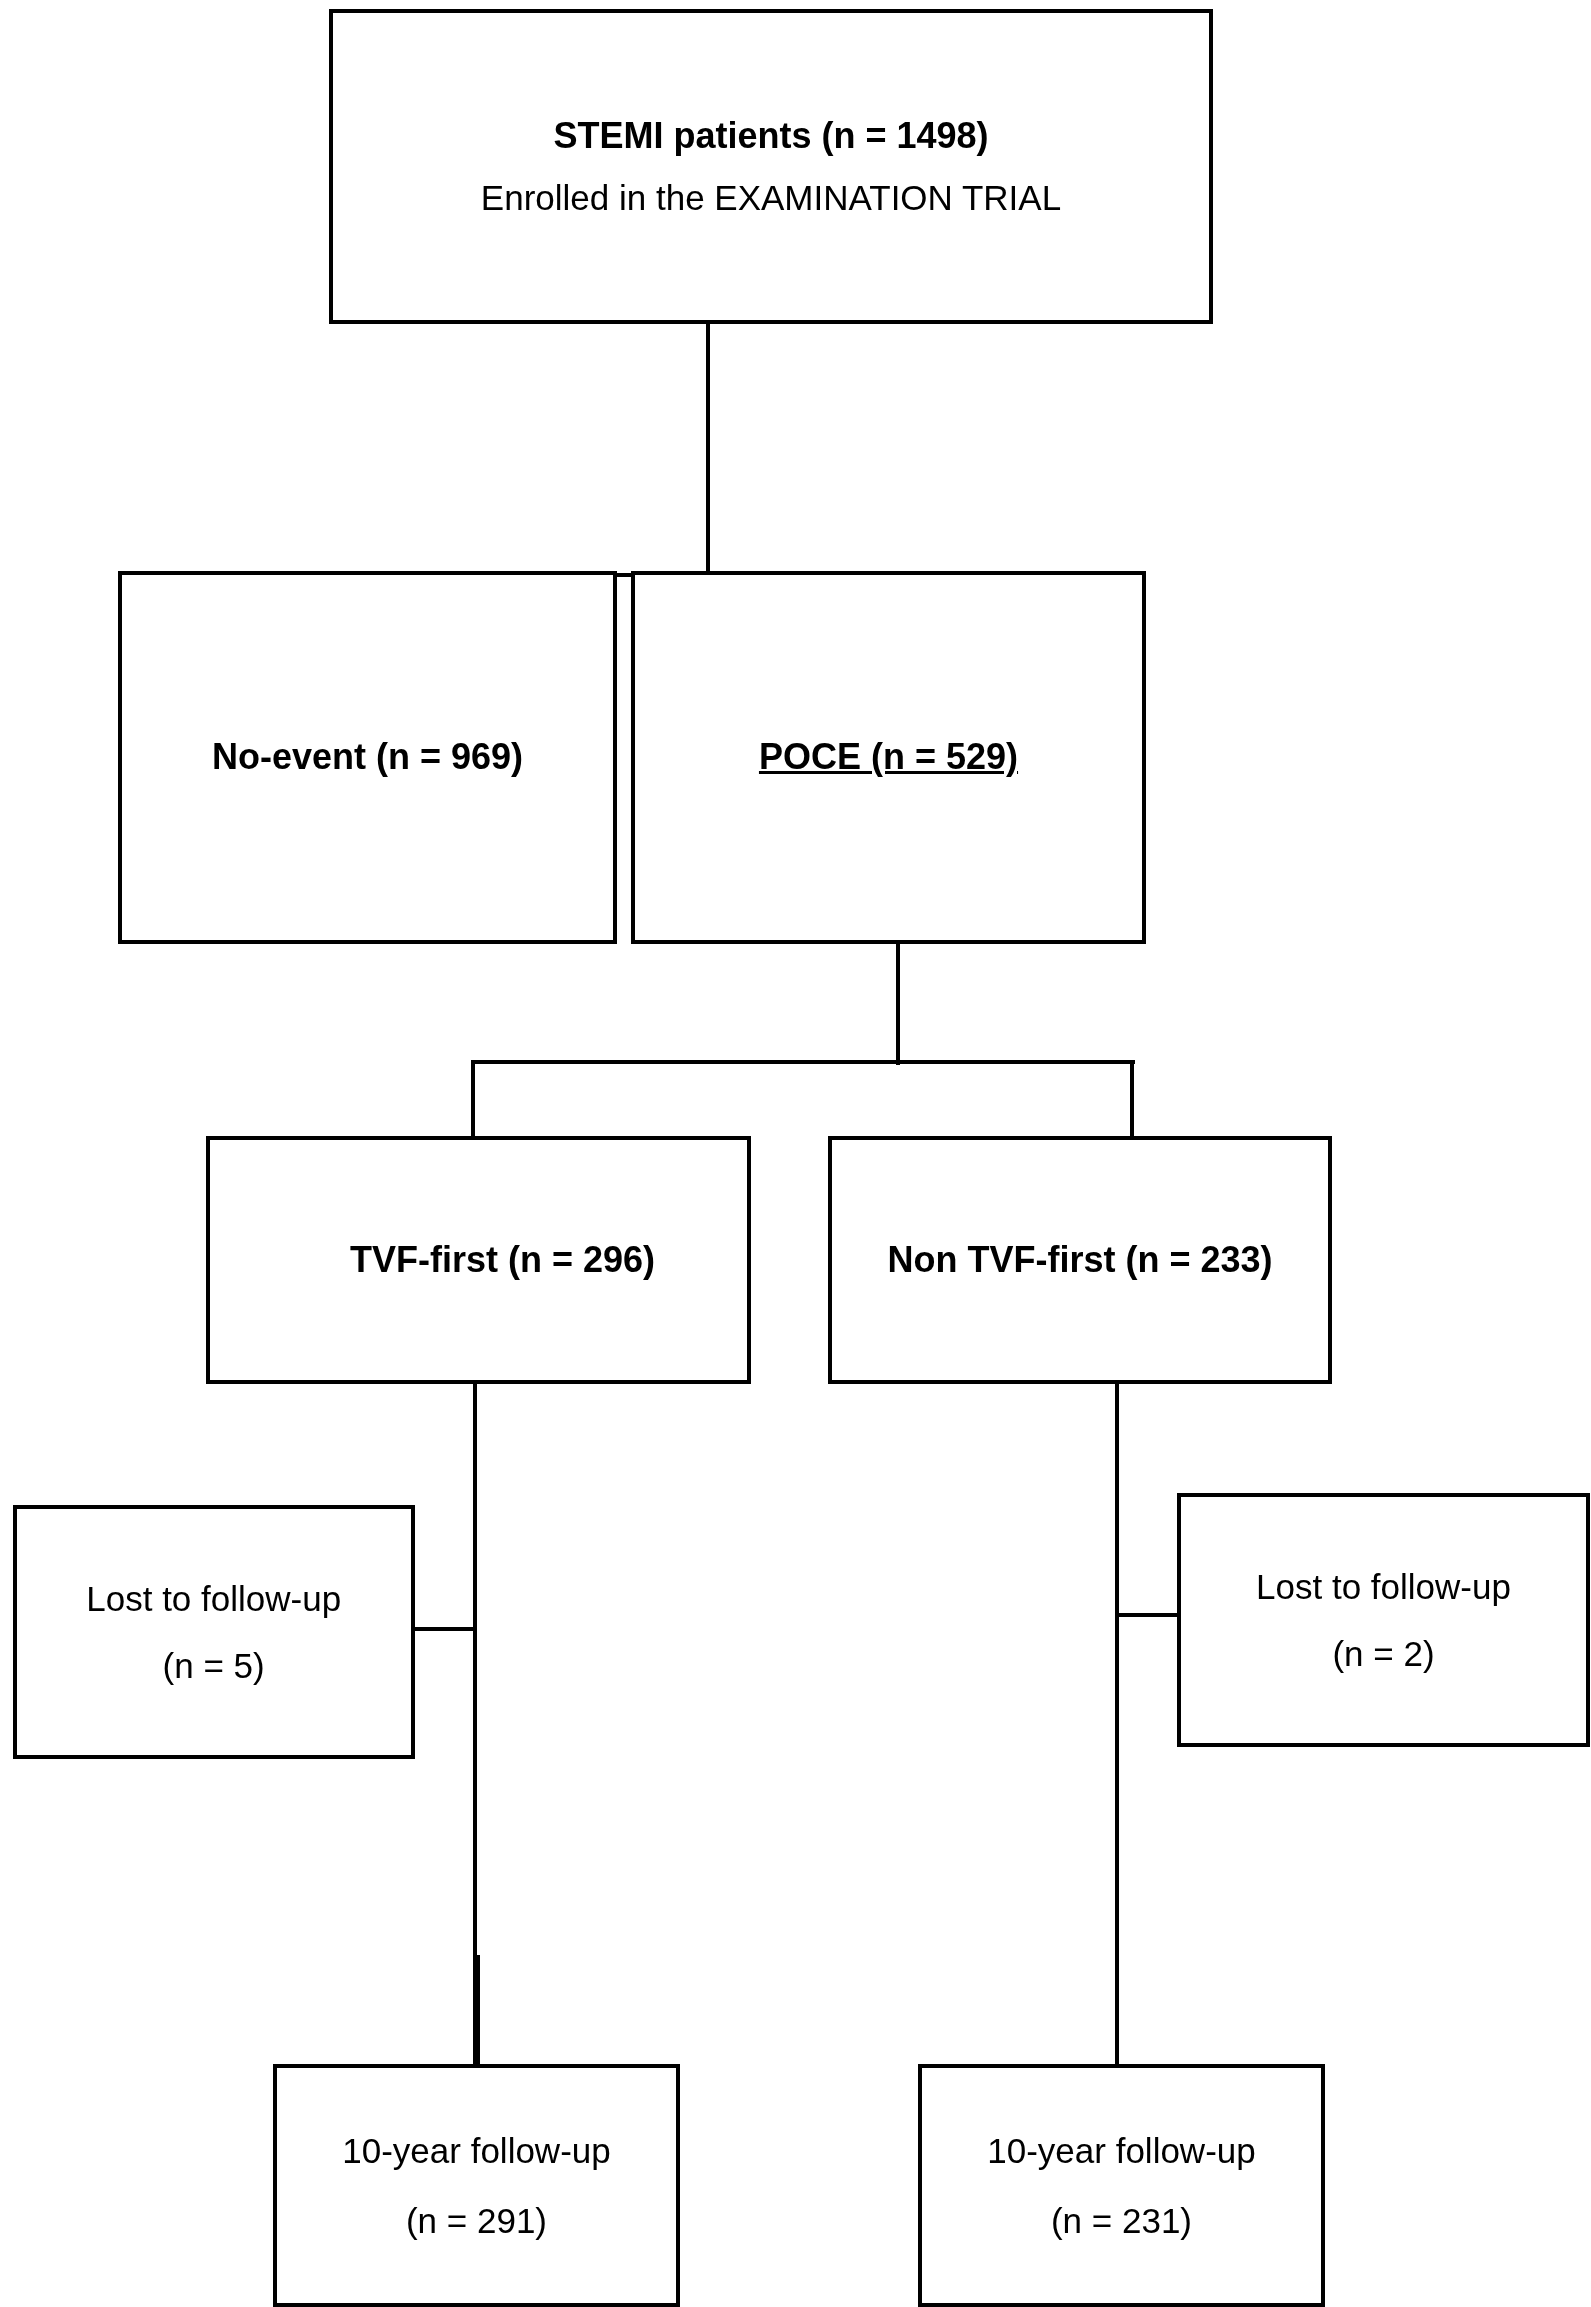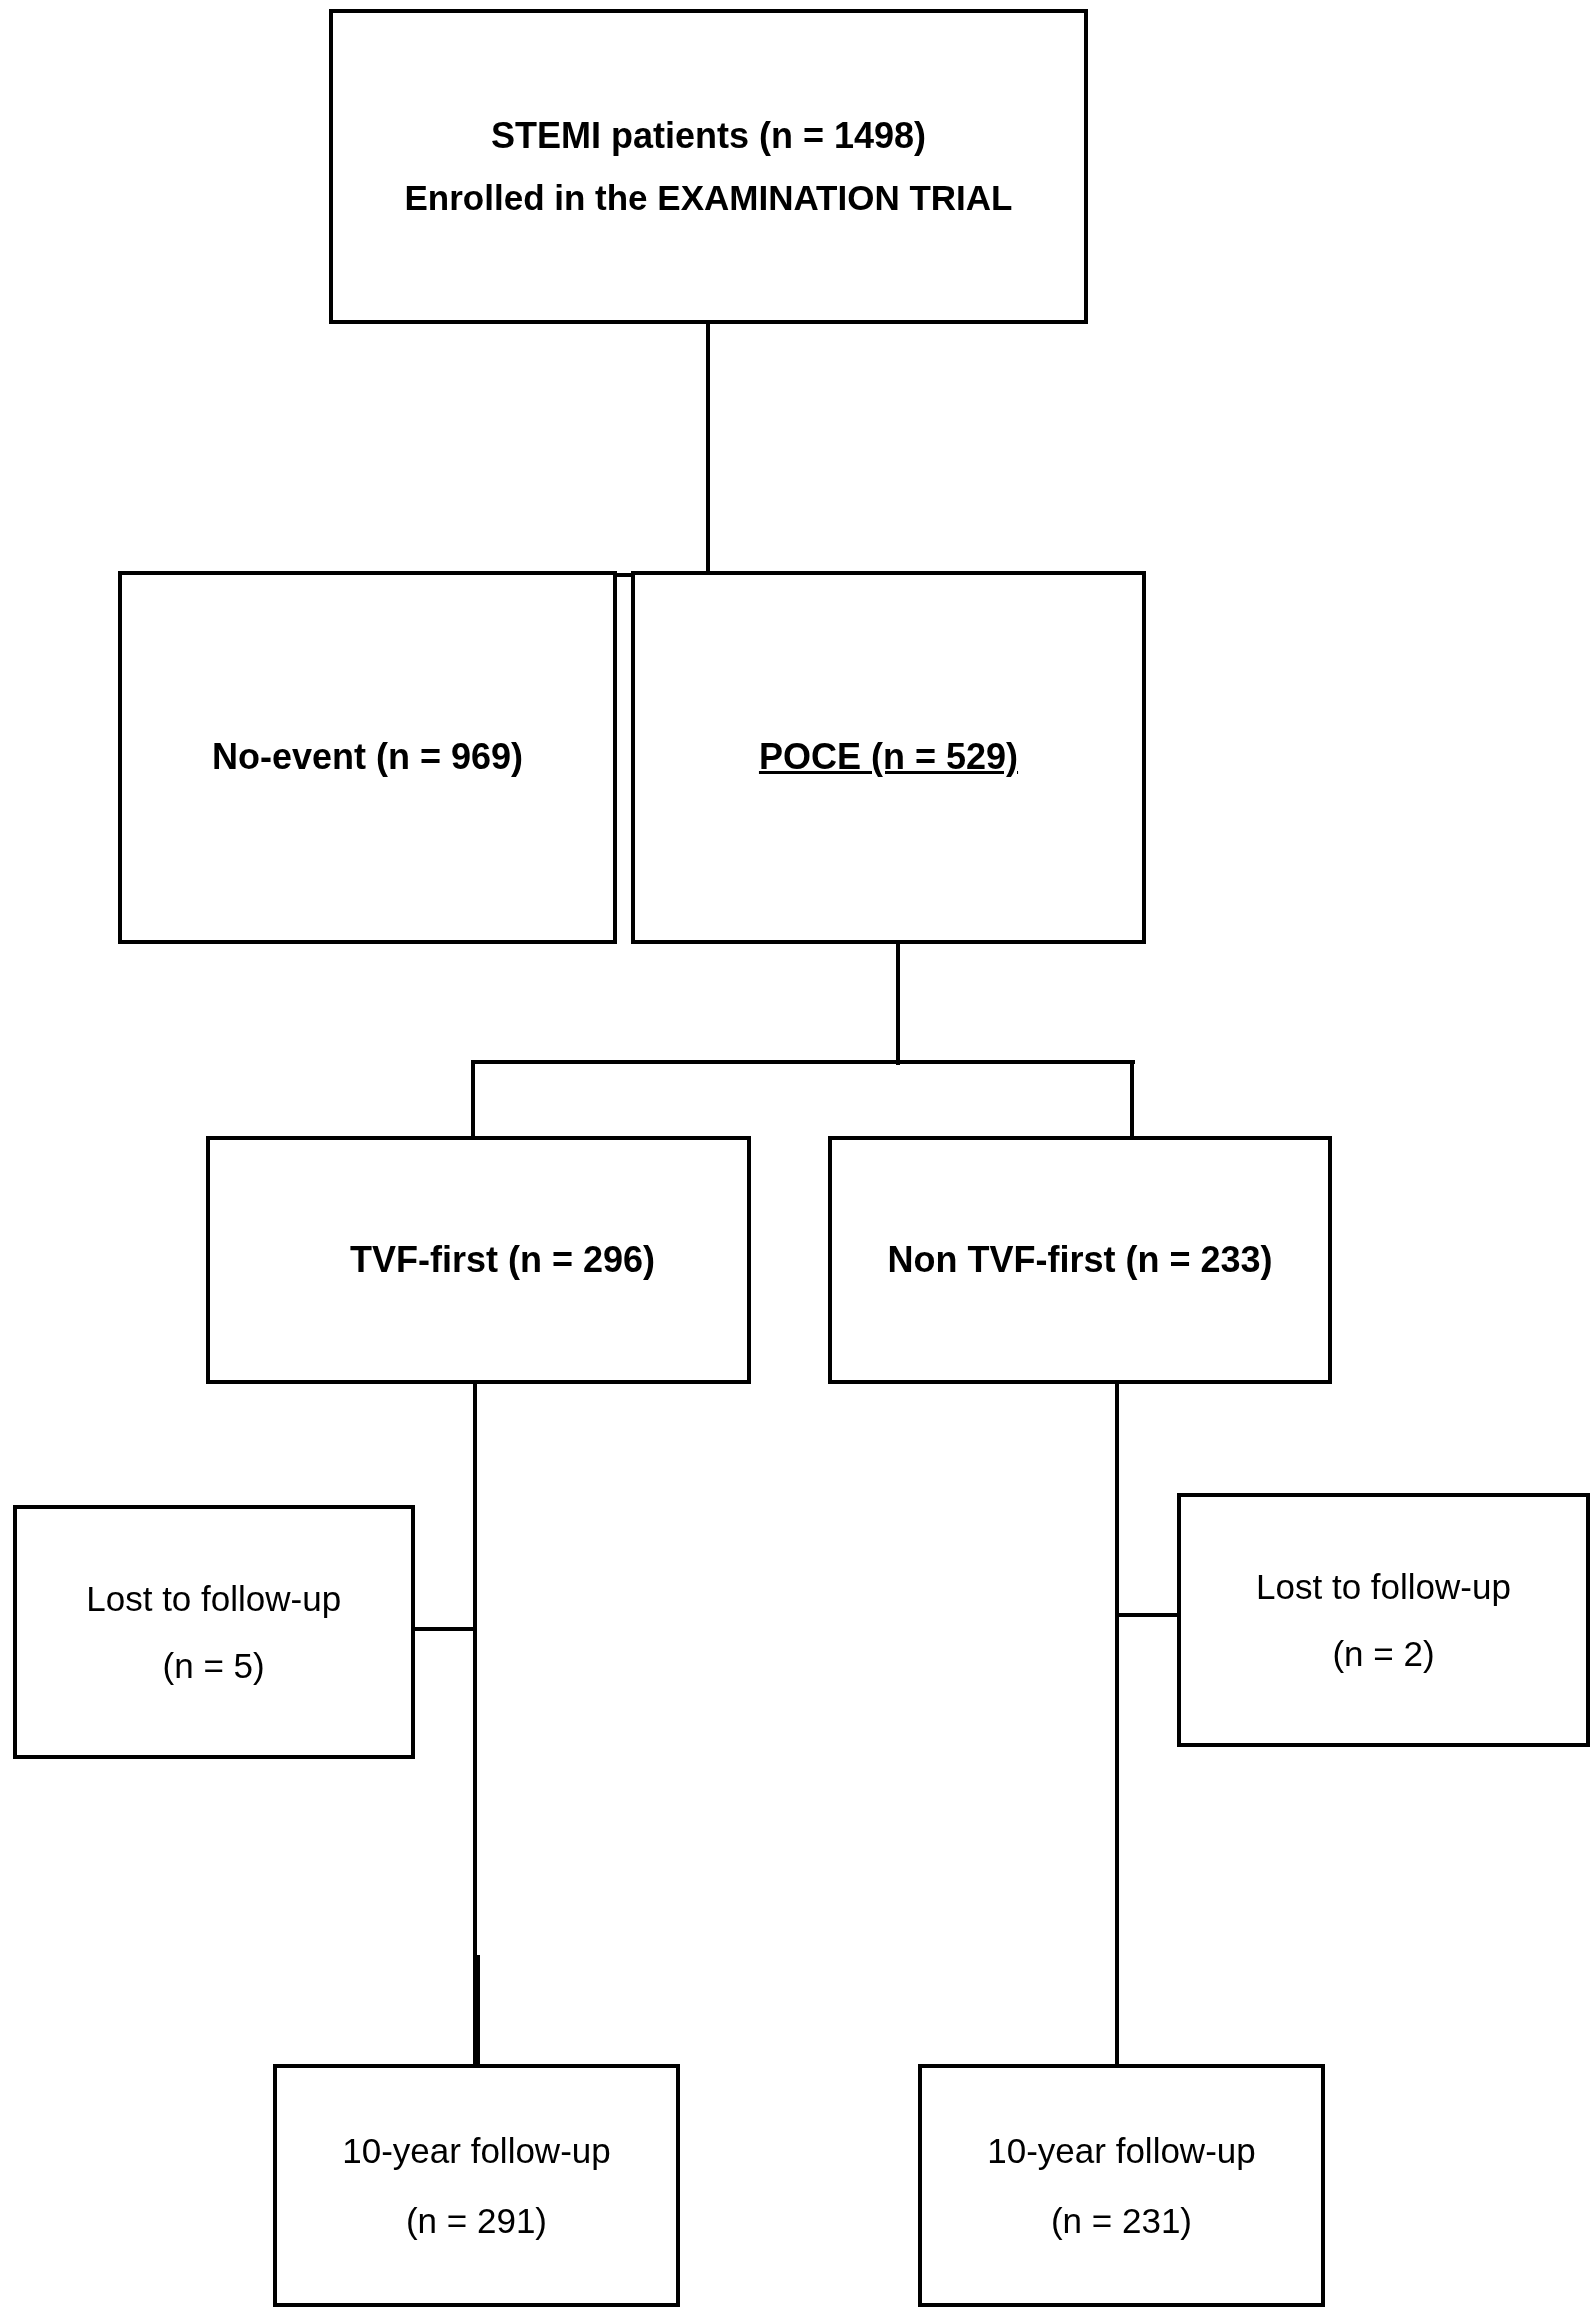--- a/index.html
+++ b/index.html
@@ -27,26 +27,26 @@
     text-align: center;
     z-index: 3;
   }
   .node .line {
     display: block;
     color: #000000;
     line-height: 1.18;
     white-space: nowrap;
   }
   .ttl-1 { font-size: 36px; font-weight: bold; }
-  .ttl-2 { font-size: 35px; font-weight: bold; }
+  .ttl-2 { font-size: 35px; font-weight: normal; }
   .lbl  { font-size: 36px; font-weight: bold; }
   .lbl-sm { font-size: 35px; font-weight: normal; }
 
   
-  #node-root        { left: 329px;  top: 9px;   width: 759px; height: 315px; }
+  #node-root        { left: 329px;  top: 9px;   width: 884px; height: 315px; }
   #node-root .line:first-child { margin-bottom: 19px; }
 
   #node-noevent     { left: 86px;  top: 571px;  width: 499px;  height: 373px; margin-left: 32px; }
   #node-poce        { left: 631px;  top: 571px;  width: 515px;  height: 373px; text-decoration: underline; }
 
   #node-tvf         { left: 206px;  top: 1136px; width: 545px;  height: 248px; padding-left: 48px; }
   #node-nontvf      { left: 828px; top: 1136px; width: 504px;  height: 248px; }
 
   #node-lost-left   { left: 12.7px;   top: 1505px; width: 402px;  height: 254px; }
   #node-lost-right  { left: 1177px; top: 1493px; width: 413px;  height: 254px; }

